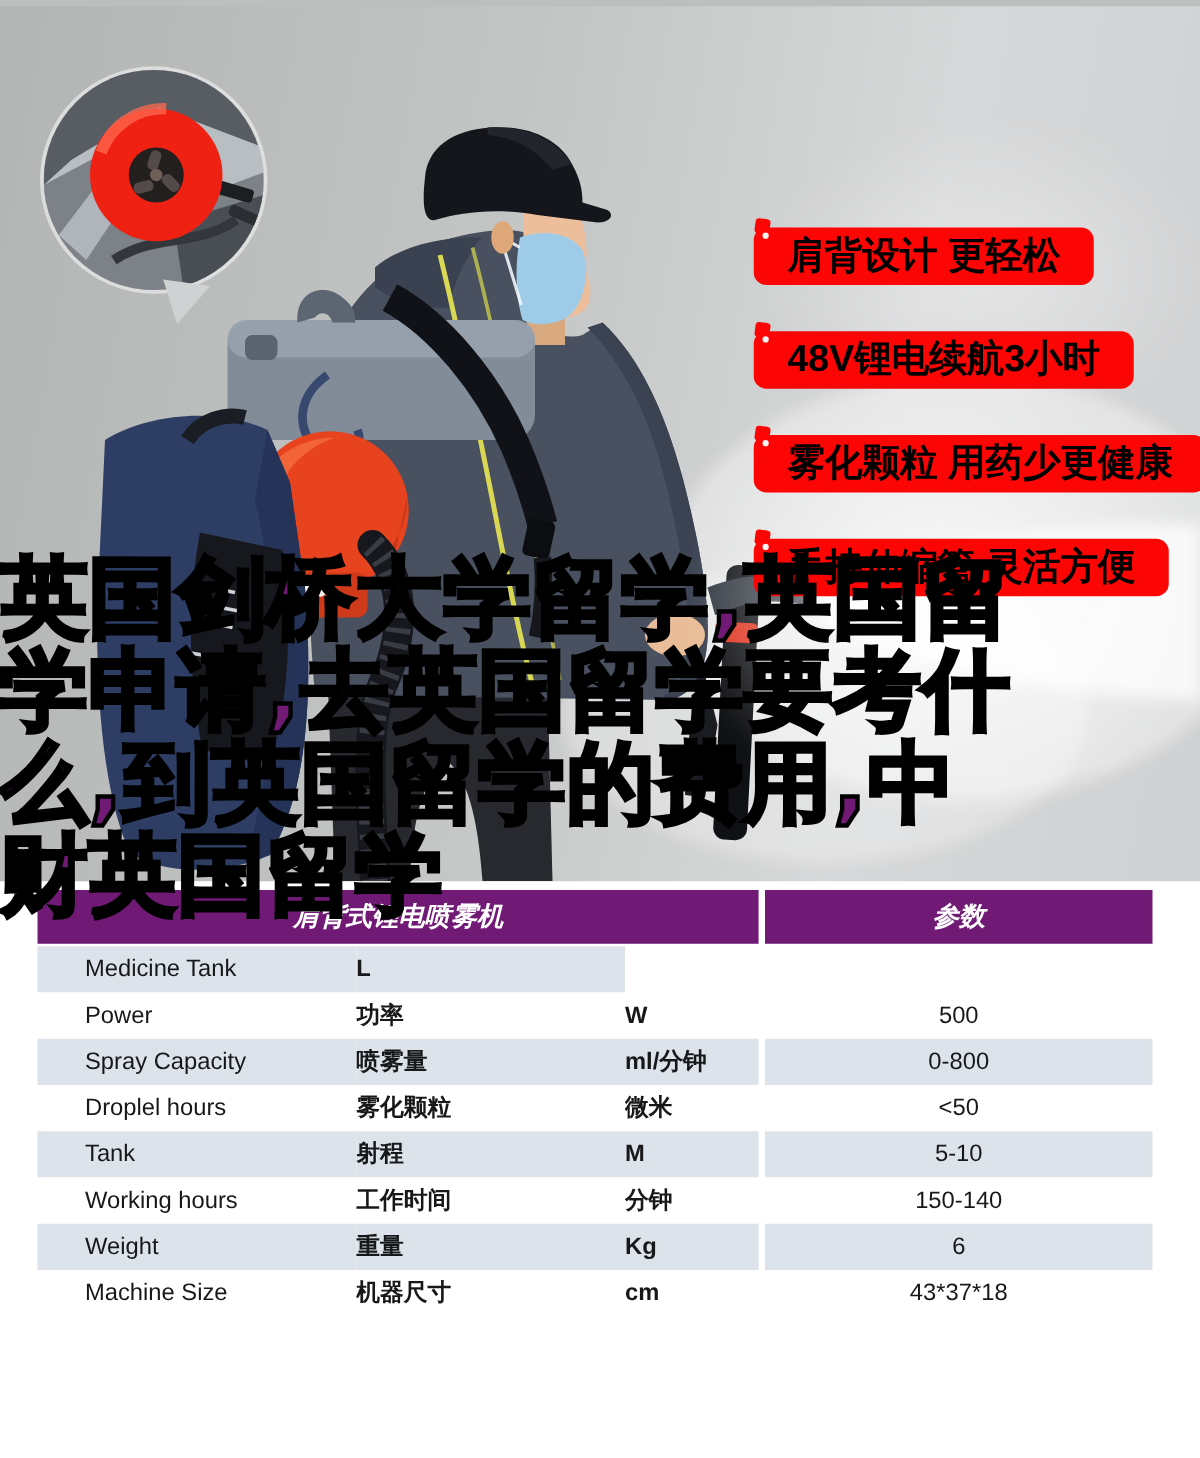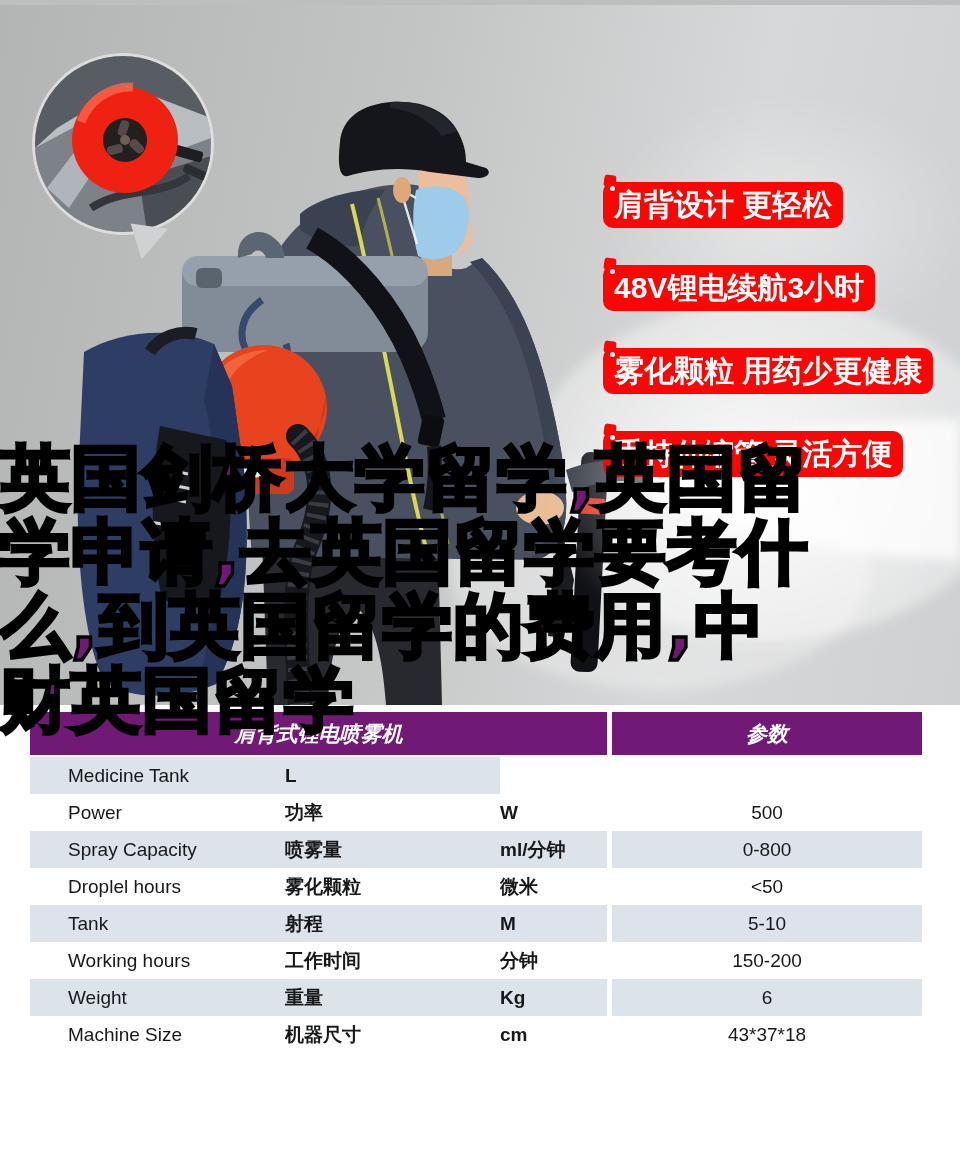--- a/index.html
+++ b/index.html
@@ -18,22 +18,22 @@
 
   
   .inset{position:absolute;left:35px;top:56px;width:176px;height:176px;border-radius:50%;overflow:hidden;
          box-shadow:0 0 0 3px rgba(245,245,245,.6), inset 0 0 18px rgba(0,0,0,.25);}
   .inset svg{display:block;}
   .inset-tail{position:absolute;left:128px;top:226px;width:0;height:0;
               border-left:16px solid transparent;border-right:22px solid transparent;
               border-top:34px solid #cfd1d2;transform:rotate(8deg);}
 
   
-  .tag{position:absolute;left:603px;height:46px;line-height:46px;padding:0 11px;border-radius:10px;
-       background:#fb0505;color:#ffffff;font-weight:bold;font-size:30px;white-space:nowrap;
+  .tag{position:absolute;left:603px;height:46px;line-height:46px;padding:0 27px;border-radius:10px;
+       background:#fb0505;color:#000000;font-weight:bold;font-size:30px;white-space:nowrap;
        font-family:"Liberation Sans","DejaVu Sans",sans-serif;}
   .tag::after{content:"";position:absolute;left:1px;top:-7px;width:12px;height:12px;border-radius:3px;
               background:#fb0505;transform:rotate(8deg);}
   .tag::before{content:"";position:absolute;left:7px;top:4px;width:5px;height:5px;border-radius:50%;
                background:#ffffff;opacity:.95;z-index:2;}
   .tag1{top:182px;} .tag2{top:265px;} .tag3{top:348px;} .tag4{top:431px;}
 
   
   .headline{position:absolute;left:0;top:441px;width:960px;text-align:left;z-index:60;
             color:#701a75;font-weight:800;font-size:70px;line-height:74px;
@@ -193,21 +193,21 @@
         <div class="c-zh">射程</div>
         <div class="c-unit">M</div>
         <div class="c-gap"></div>
         <div class="c-val">5-10</div>
       </div>
       <div class="spec-row">
         <div class="c-en">Working hours</div>
         <div class="c-zh">工作时间</div>
         <div class="c-unit">分钟</div>
         <div class="c-gap"></div>
-        <div class="c-val">150-200</div>
+        <div class="c-val">150-140</div>
       </div>
       <div class="spec-row">
         <div class="c-en">Weight</div>
         <div class="c-zh">重量</div>
         <div class="c-unit">Kg</div>
         <div class="c-gap"></div>
         <div class="c-val">6</div>
       </div>
       <div class="spec-row">
         <div class="c-en">Machine Size</div>

